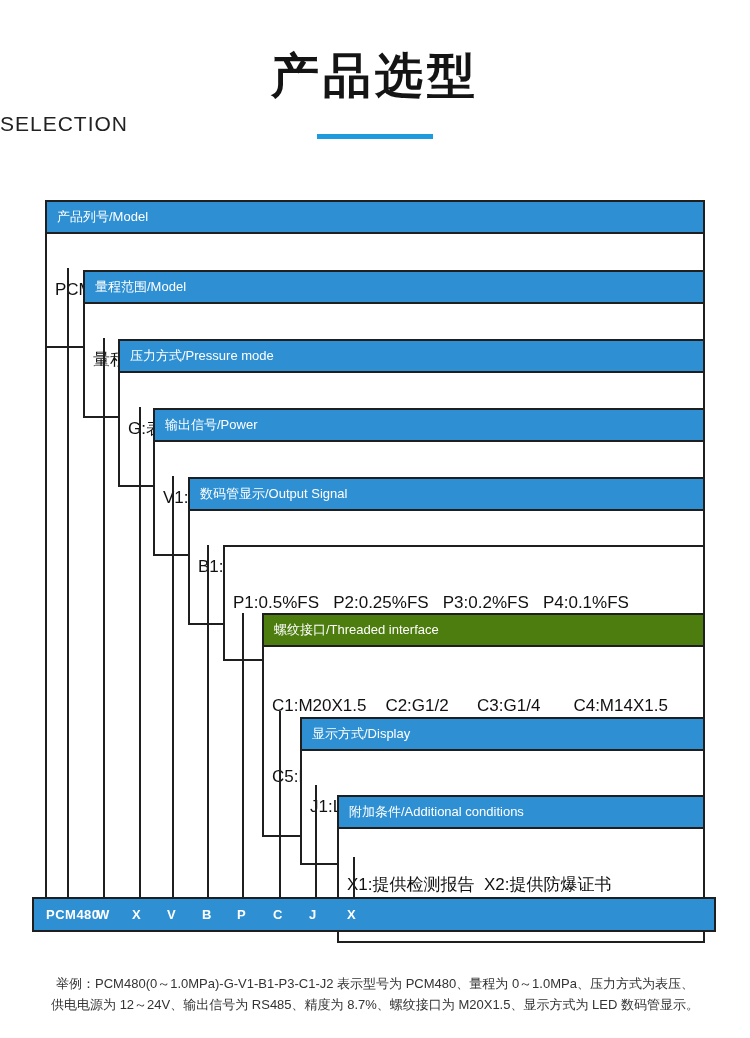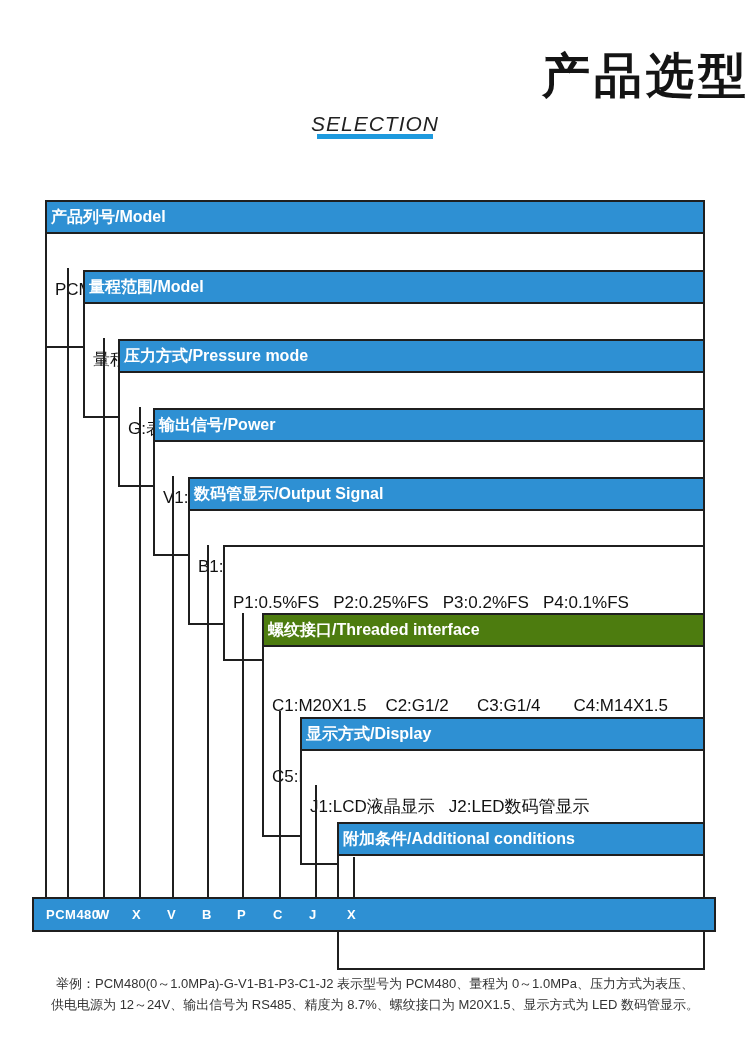--- a/index.html
+++ b/index.html
@@ -2,39 +2,39 @@
 <html><head>
 <meta charset="utf-8">
 <style>
   html,body{margin:0;padding:0;background:#eef0f1;}
   .page{
     position:relative;width:750px;height:1038px;background:#ffffff;
     font-family:"Liberation Sans","DejaVu Sans",sans-serif;
     overflow:hidden;margin:0 auto;
   }
   .title{
-    position:absolute;top:44px;left:0;width:100%;text-align:right;
+    position:absolute;top:44px;left:0;width:100%;text-align:center;
     font-size:48px;font-weight:bold;color:#141414;letter-spacing:4px;
   }
   .subtitle{
-    position:absolute;top:112px;left:0;width:100%;text-align:center;
-    font-size:21px;color:#222;letter-spacing:1px;font-style:italic;
+    position:absolute;top:112px;left:0;width:100%;text-align:left;
+    font-size:21px;color:#222;letter-spacing:1px;
   }
   .subtitle .sub-text{position:relative;z-index:1;}
   .subtitle .underline{
     position:absolute;left:50%;transform:translateX(-50%);
     top:22px;width:116px;height:5px;z-index:0;
   }
   .box{
     position:absolute;right:45px;border:2px solid #1f1f1f;background:#fff;
     box-sizing:content-box;
   }
   .box-header{
-    height:30px;line-height:30px;padding-left:4px;
-    color:#ffffff;font-size:16px;font-weight:bold;
+    height:30px;line-height:30px;padding-left:10px;
+    color:#ffffff;font-size:13px;font-weight:normal;
     border-bottom:2px solid #1f1f1f;white-space:pre;
   }
   .box-content{
     padding-left:8px;font-size:17px;color:#111;white-space:pre;
   }
   .box-content .cline{height:32px;line-height:32px;}
   .box-content .cline2{height:31px;line-height:31px;}
   .conn{position:absolute;width:2px;background:#1f1f1f;}
   .code-bar{
     position:absolute;left:32px;top:897px;width:684px;height:35px;
@@ -109,21 +109,21 @@
     </div>
   </div>
 
   <div class="box" style="left:300px;top:717px;">
     <div class="box-header" style="background: rgb(46, 144, 211);">显示方式/Display</div>
     <div class="box-content">
       <div class="cline">J1:LCD液晶显示   J2:LED数码管显示</div>
     </div>
   </div>
 
-  <div class="box" style="left:337px;top:822px;">
+  <div class="box" style="left:337px;top:795px;">
     <div class="box-header" style="background: rgb(46, 144, 211);">附加条件/Additional conditions</div>
     <div class="box-content">
       <div class="cline">X1:提供检测报告  X2:提供防爆证书</div>
     </div>
   </div>
 
   <div class="conn" style="left:45px;top:268px;height:629px;"></div>
   <div class="conn" style="left:67px;top:268px;height:629px;"></div>
   <div class="conn" style="left:103px;top:338px;height:559px;"></div>
   <div class="conn" style="left:139px;top:407px;height:490px;"></div>

